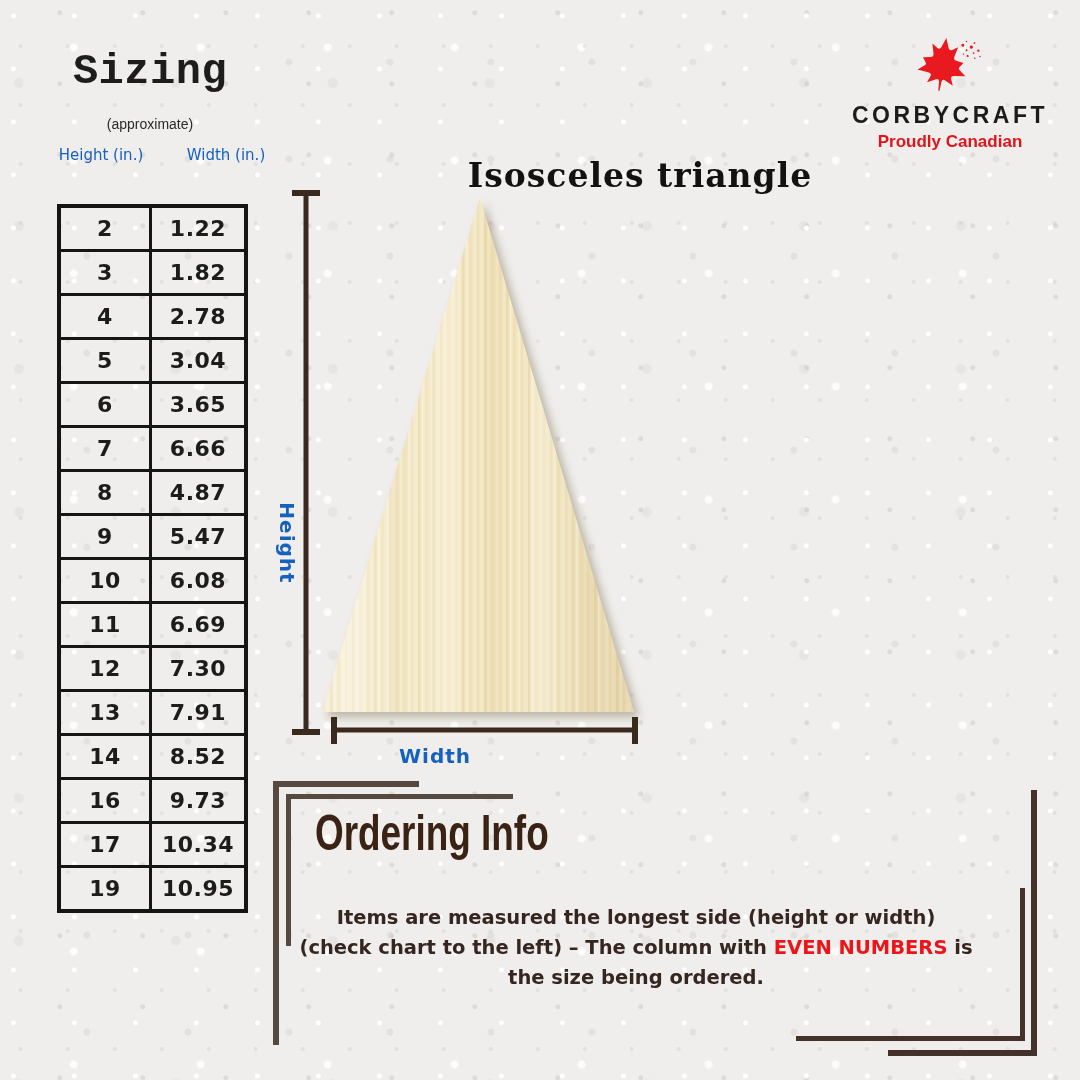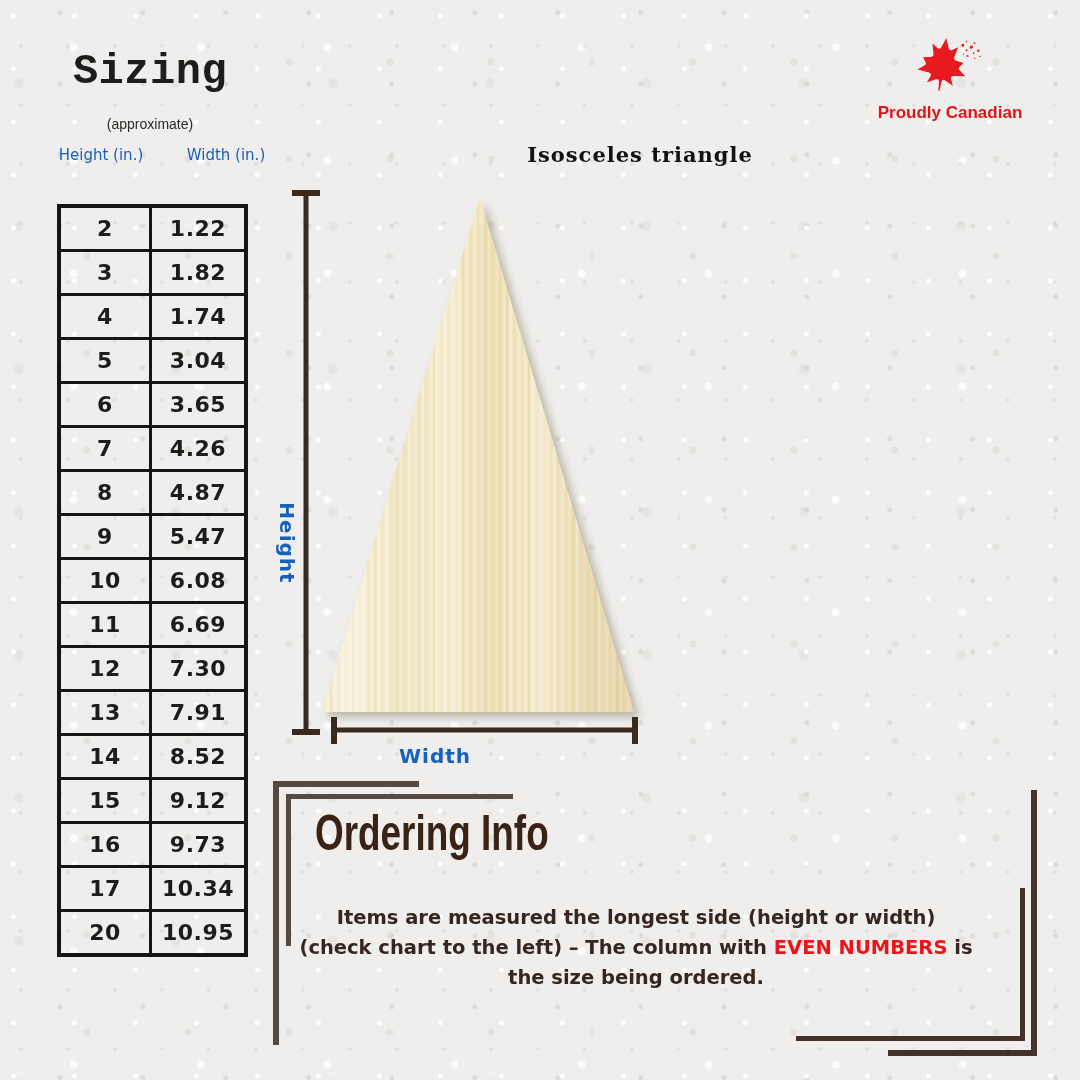--- a/index.html
+++ b/index.html
@@ -40,22 +40,22 @@
   .size-table table{border:4px solid #151515;}
 
   
   .brand{left:850px;top:34px;width:200px;text-align:center;}
   .brand-name{margin-top:2px;font-family:"Liberation Sans", sans-serif;font-weight:700;
     font-size:23px;color:#1d1c1a;letter-spacing:3.5px;}
   .brand-tag{margin-top:3px;font-family:"Liberation Sans", sans-serif;font-weight:700;
     font-size:17px;color:#e0151b;}
 
   
-  .diagram-title{left:420px;top:142px;width:440px;text-align:center;
-    font-family:"DejaVu Serif", serif;font-weight:700;font-size:21px;color:#131210;letter-spacing:1px;}
+  .diagram-title{left:420px;top:156px;width:440px;text-align:center;
+    font-family:"DejaVu Serif", serif;font-weight:700;font-size:33px;color:#131210;letter-spacing:1px;}
   .height-label{left:227px;top:531px;width:120px;text-align:center;
     transform:rotate(90deg);font-weight:700;font-size:20px;color:#1661bd;letter-spacing:1px;}
   .width-label{left:375px;top:744px;width:120px;text-align:center;
     font-weight:700;font-size:20px;color:#1661bd;letter-spacing:1px;}
 
   
   .bracket{position:absolute;}
   .tl-outer{left:273px;top:781px;width:140px;height:258px;border-left:6px solid #554940;border-top:6px solid #554940;}
   .tl-inner{left:286px;top:794px;width:222px;height:147px;border-left:5px solid #554940;border-top:5px solid #554940;}
   .br-outer{left:888px;top:790px;width:143px;height:260px;border-right:6px solid #43312a;border-bottom:6px solid #43312a;}
@@ -86,33 +86,33 @@
           <tr>
             <td>2</td>
             <td>1.22</td>
           </tr>
           <tr>
             <td>3</td>
             <td>1.82</td>
           </tr>
           <tr>
             <td>4</td>
-            <td>1.74</td>
+            <td>2.78</td>
           </tr>
           <tr>
             <td>5</td>
             <td>3.04</td>
           </tr>
           <tr>
             <td>6</td>
             <td>3.65</td>
           </tr>
           <tr>
             <td>7</td>
-            <td>4.26</td>
+            <td>6.66</td>
           </tr>
           <tr>
             <td>8</td>
             <td>4.87</td>
           </tr>
           <tr>
             <td>9</td>
             <td>5.47</td>
           </tr>
           <tr>
@@ -129,33 +129,29 @@
           </tr>
           <tr>
             <td>13</td>
             <td>7.91</td>
           </tr>
           <tr>
             <td>14</td>
             <td>8.52</td>
           </tr>
           <tr>
-            <td>15</td>
-            <td>9.12</td>
-          </tr>
-          <tr>
             <td>16</td>
             <td>9.73</td>
           </tr>
           <tr>
             <td>17</td>
             <td>10.34</td>
           </tr>
           <tr>
-            <td>20</td>
+            <td>19</td>
             <td>10.95</td>
           </tr>
         </tbody>
     </table>
   </div>
 
   <div class="abs brand">
     <svg width="150" height="62" viewBox="-75 -50 150 100" style="overflow:visible">
       <g fill="#e8191f" transform="translate(-12,0) rotate(8)">
         <path d="M 0,-44
@@ -175,20 +171,21 @@
         <circle cx="47" cy="-26" r="1.3"></circle>
         <circle cx="38" cy="-20" r="1.8"></circle>
         <circle cx="50" cy="-18" r="1.1"></circle>
         <circle cx="31" cy="-22" r="1.1"></circle>
         <circle cx="46" cy="-42" r="1.5"></circle>
         <circle cx="54" cy="-31" r="2"></circle>
         <circle cx="58" cy="-22" r="1.2"></circle>
         <circle cx="33" cy="-43" r="1.2"></circle>
       </g>
     </svg>
+    <div class="brand-name">CORBYCRAFT</div>
     <div class="brand-tag">Proudly Canadian</div>
   </div>
 
   <div class="abs diagram-title">Isosceles triangle</div>
 
   <svg class="abs" style="left:280px;top:180px;" width="420" height="580" viewBox="280 180 420 580">
     <defs>
       <pattern id="wood" width="22" height="712" patternUnits="userSpaceOnUse">
         <rect width="22" height="712" fill="#f2e6c2"></rect>
         <rect x="0" width="2.5" height="712" fill="#e9d7a6" opacity="0.8"></rect>

